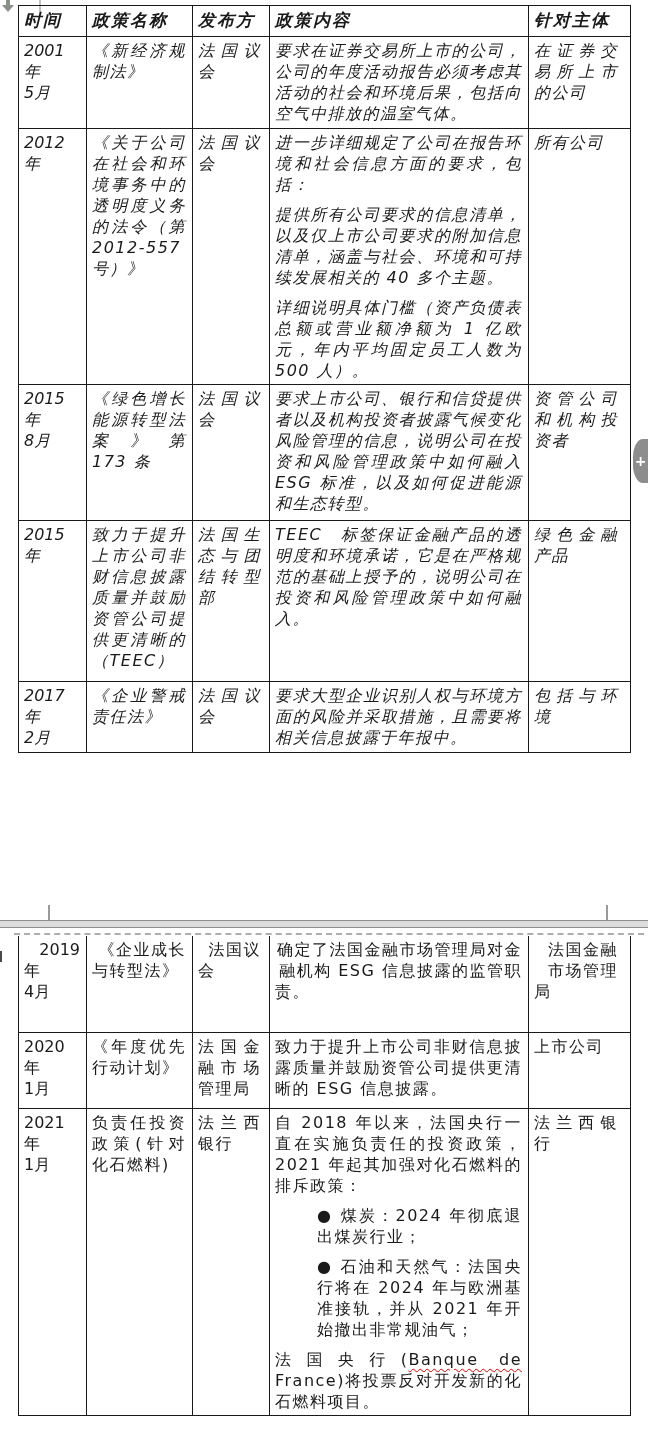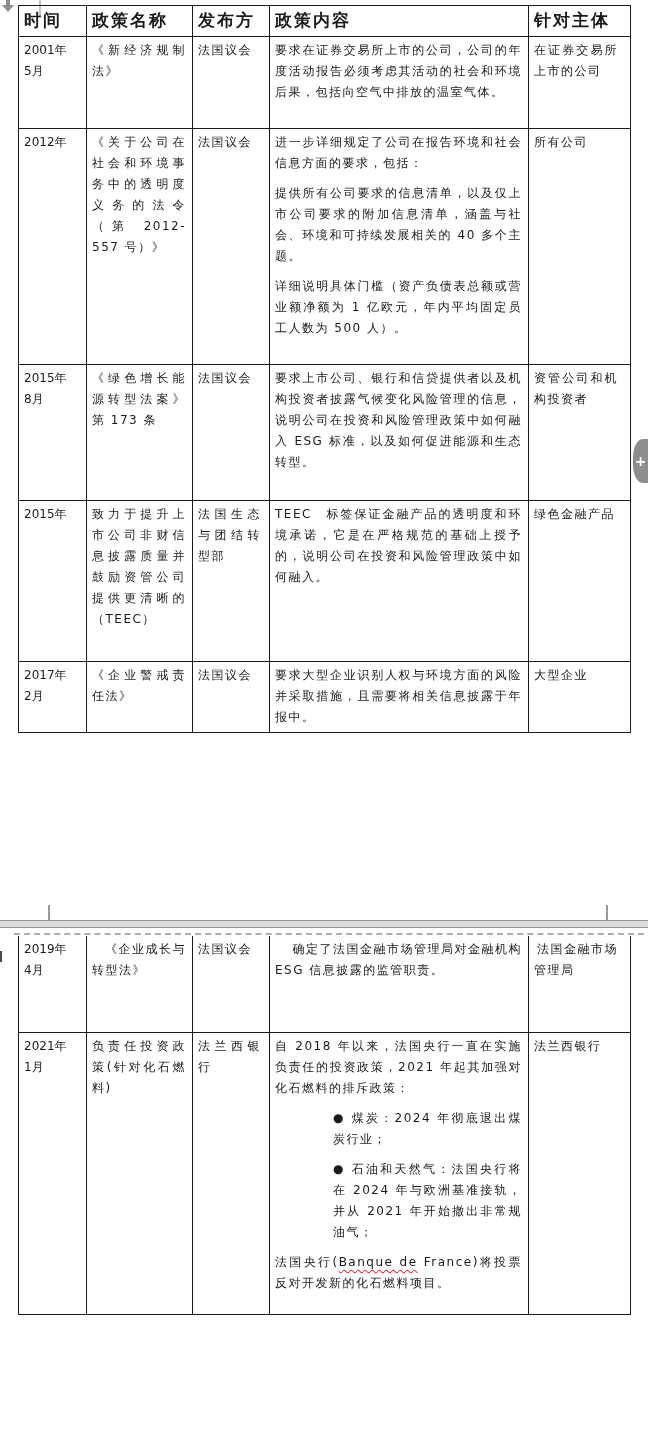--- a/index.html
+++ b/index.html
@@ -5,37 +5,37 @@
   html,body{margin:0;padding:0;}
   body{
     width:648px;height:1451px;position:relative;background:#ffffff;
     font-family:"DejaVu Sans",sans-serif;color:#1a1a1a;overflow:hidden;
   }
   
   table.policy{
     position:absolute;left:18px;border-collapse:collapse;table-layout:fixed;
     width:612px;
   }
-  table.p1{top:5px;}
+  table.p1{top:5px;font-style:italic;}
   table.p2{top:936px;}
   td,th{
     border:1.5px solid #1a1a1a;vertical-align:top;
     padding:3px 6px 3px 5px;
-    font-size:12px;line-height:21px;letter-spacing:1.5px;
+    font-size:16px;line-height:21px;letter-spacing:1.5px;
     text-align:justify;text-align-last:left;word-break:break-word;
     overflow:hidden;
   }
   table.p2 tr.first td{border-top:none;text-align:right;}
   th{font-size:17px;font-weight:bold;text-align:left;letter-spacing:2px;padding-top:4px;}
   td.c1{letter-spacing:0;white-space:pre-line;text-align:left;}
   td.c3{padding-right:8px;}
   td.c5{padding-right:12px;}
   td p{margin:0 0 9px 0;}
   td p:last-child{margin-bottom:0;}
-  td p.bullet{margin-left:58px;}
+  td p.bullet{margin-left:42px;}
   .wavy{
     text-decoration:underline;
     text-decoration-style:wavy;
     text-decoration-color:#e00000;
     text-decoration-thickness:1px;
     text-underline-offset:3px;
   }
   
   .hH{height:31px}.h1{height:92px}.h2{height:115px}.h3{height:236px}
   .h4{height:136px}.h5{height:161px}.h6{height:71px}.h7{height:71px}
@@ -153,21 +153,21 @@
   <tr class="h7">
     <td class="c1">2017年
 2月</td>
     <td>
           <p><span>《企业警戒责任法》</span></p>
         </td>
     <td class="c3">法国议会</td>
     <td>
           <p>要求大型企业识别人权与环境方面的风险并采取措施，且需要将相关信息披露于年报中。</p>
         </td>
-    <td class="c5">大型企业</td>
+    <td class="c5">包括与环境</td>
   </tr>
 </tbody>
   </table>
 
 <div class="tick tick-a"></div>
 <div class="tick tick-b"></div>
 <div class="page-band"></div>
 <div class="dashed-top"></div>
 <div class="edge-mark"></div>
 
@@ -187,20 +187,32 @@
     <td>
           <p><span>《企业成长与转型法》</span></p>
         </td>
     <td class="c3">法国议会</td>
     <td>
           <p>确定了法国金融市场管理局对金融机构 ESG 信息披露的监管职责。</p>
         </td>
     <td class="c5">法国金融市场管理局</td>
   </tr>
 
+  <tr class="h9">
+    <td class="c1">2020年
+1月</td>
+    <td>
+          <p><span>《年度优先行动计划》</span></p>
+        </td>
+    <td class="c3">法国金融市场管理局</td>
+    <td>
+          <p>致力于提升上市公司非财信息披露质量并鼓励资管公司提供更清晰的 ESG 信息披露。</p>
+        </td>
+    <td class="c5">上市公司</td>
+  </tr>
 
   <tr class="h10">
     <td class="c1">2021年
 1月</td>
     <td>
           <p><span>负责任投资政策(针对化石燃料)</span></p>
         </td>
     <td class="c3">法兰西银行</td>
     <td>
       <p>自 2018 年以来，法国央行一直在实施负责任的投资政策，2021 年起其加强对化石燃料的排斥政策：</p>

